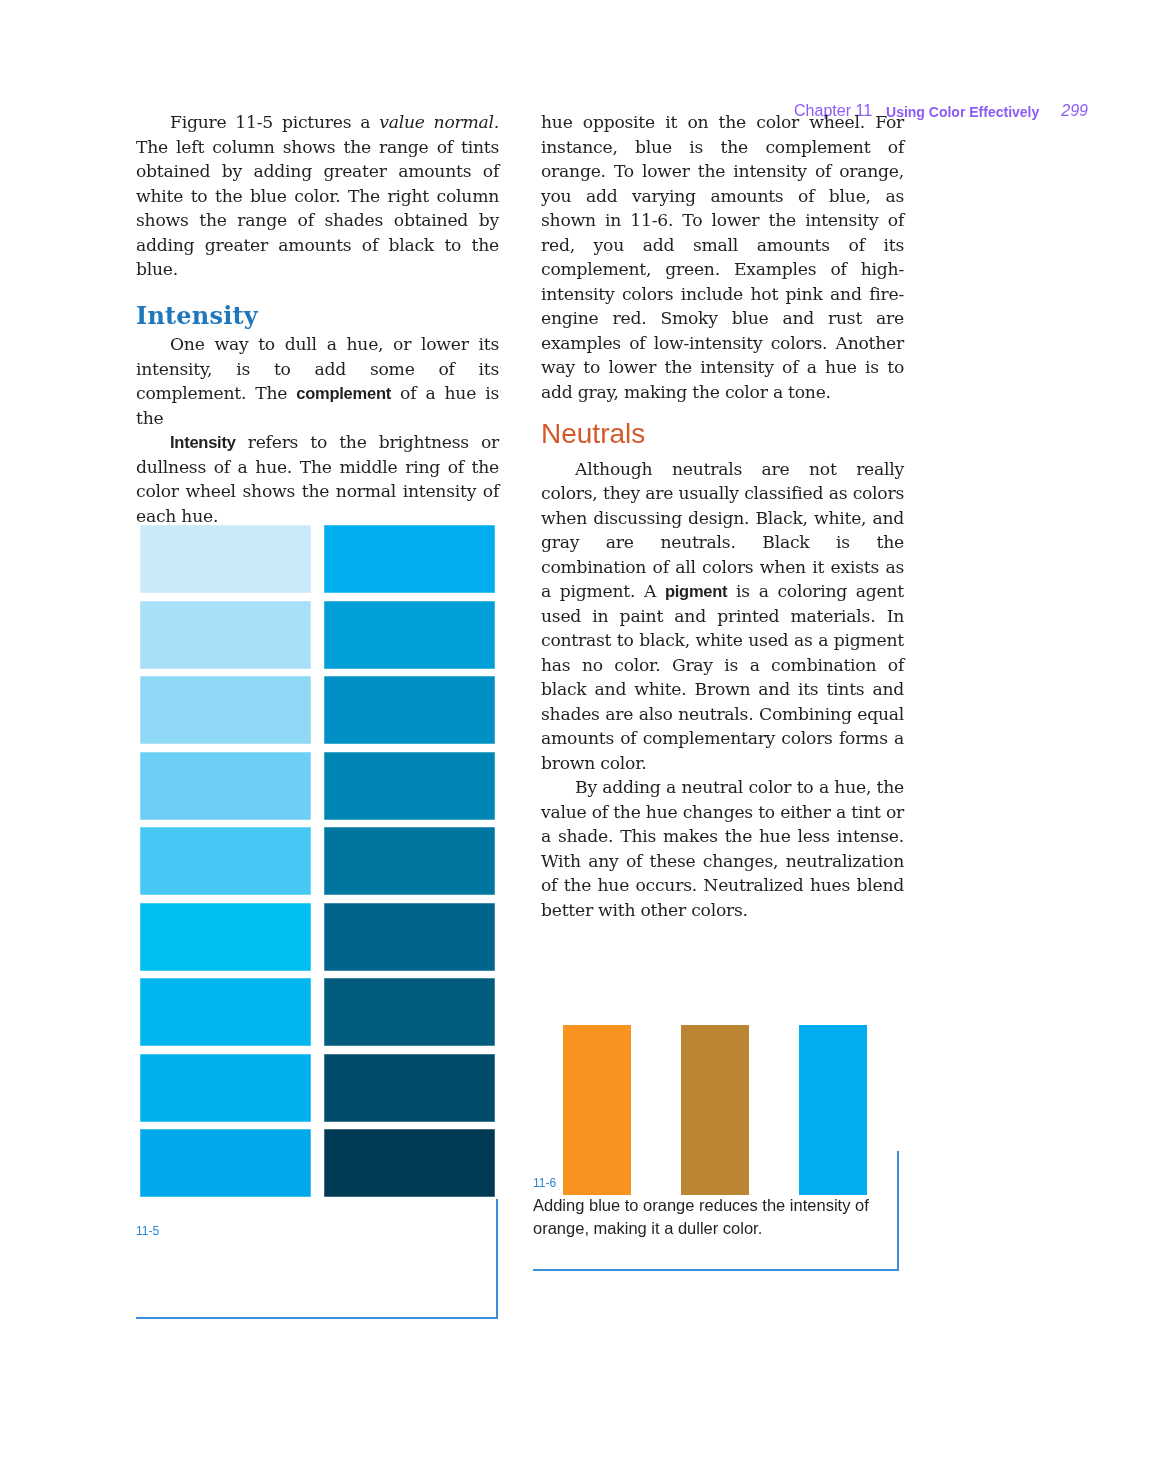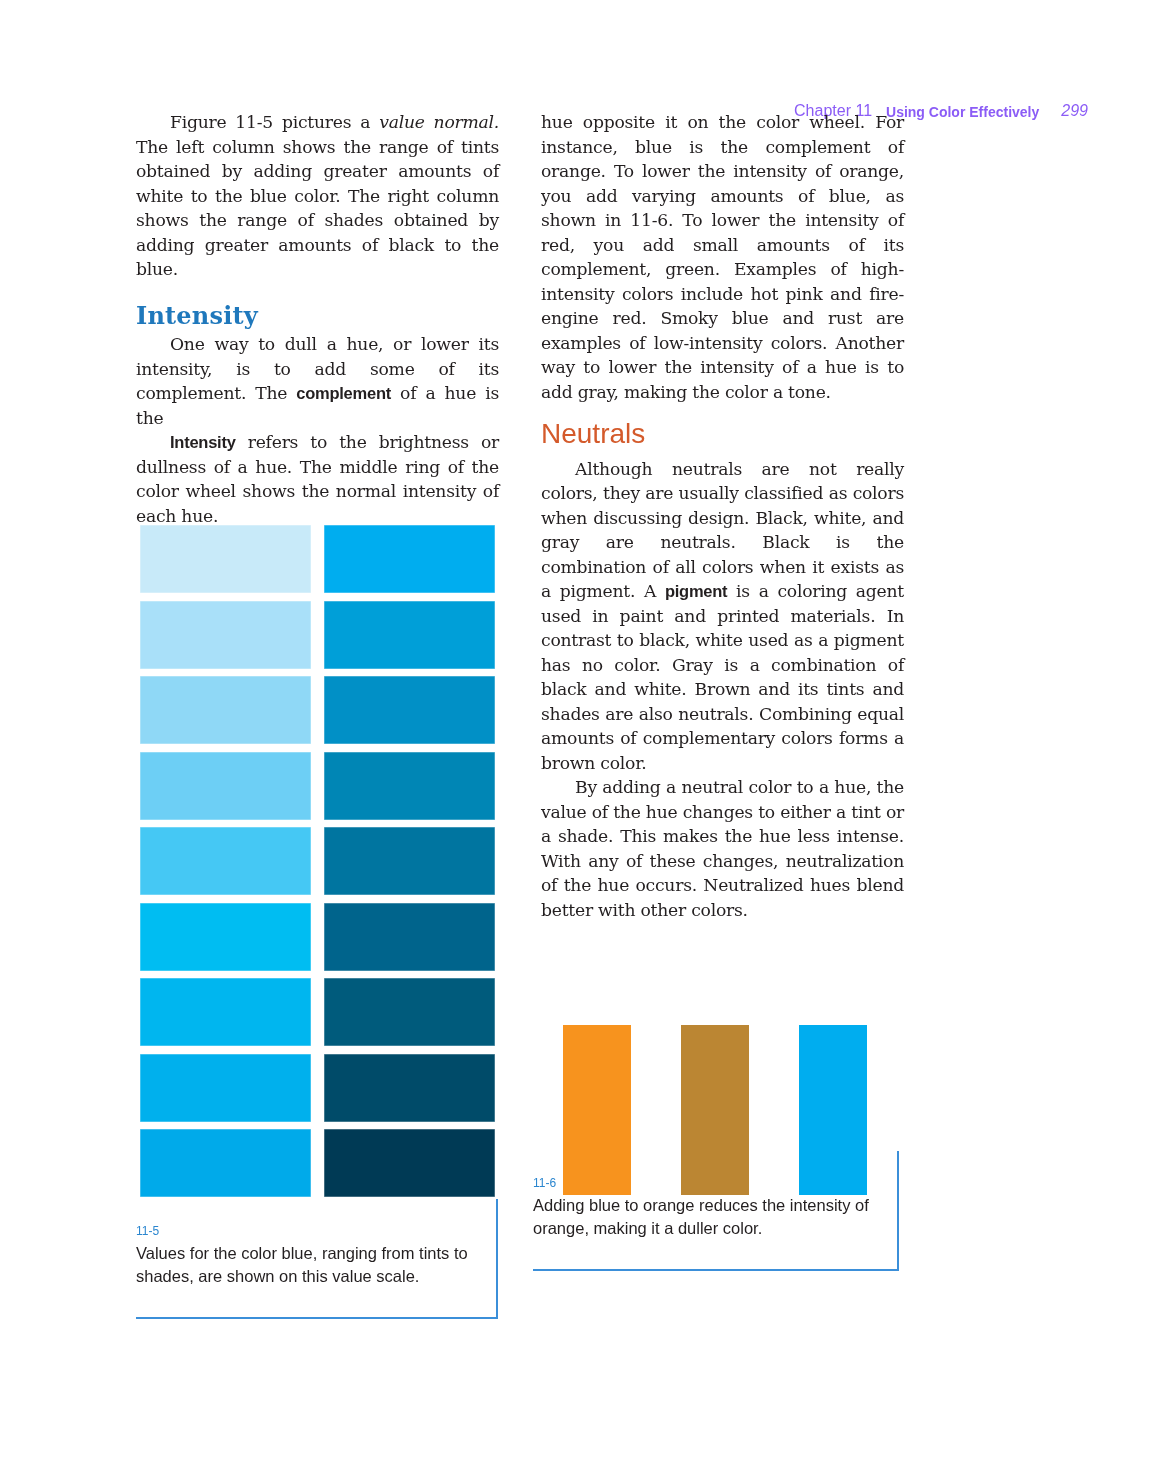--- a/index.html
+++ b/index.html
@@ -77,19 +77,18 @@
   </div>
 
 <div class="bars" id="intensity-bars">
     <div class="bar" style="left: 0px; background: rgb(247, 147, 30);"></div>
     <div class="bar" style="left: 118px; background: rgb(187, 134, 51);"></div>
     <div class="bar" style="left: 236px; background: rgb(0, 173, 239);"></div>
   </div>
 
 <div class="caption cap-5">
   <div class="num">11-5</div>
-  <div class="text">Values for the color blue, ranging from tints to shades, are shown on this value scale.</div>
 </div>
 
 <div class="caption cap-6">
   <div class="num">11-6</div>
   <div class="text">Adding blue to orange reduces the intensity of orange, making it a duller color.</div>
 </div>
 
 </body></html>

